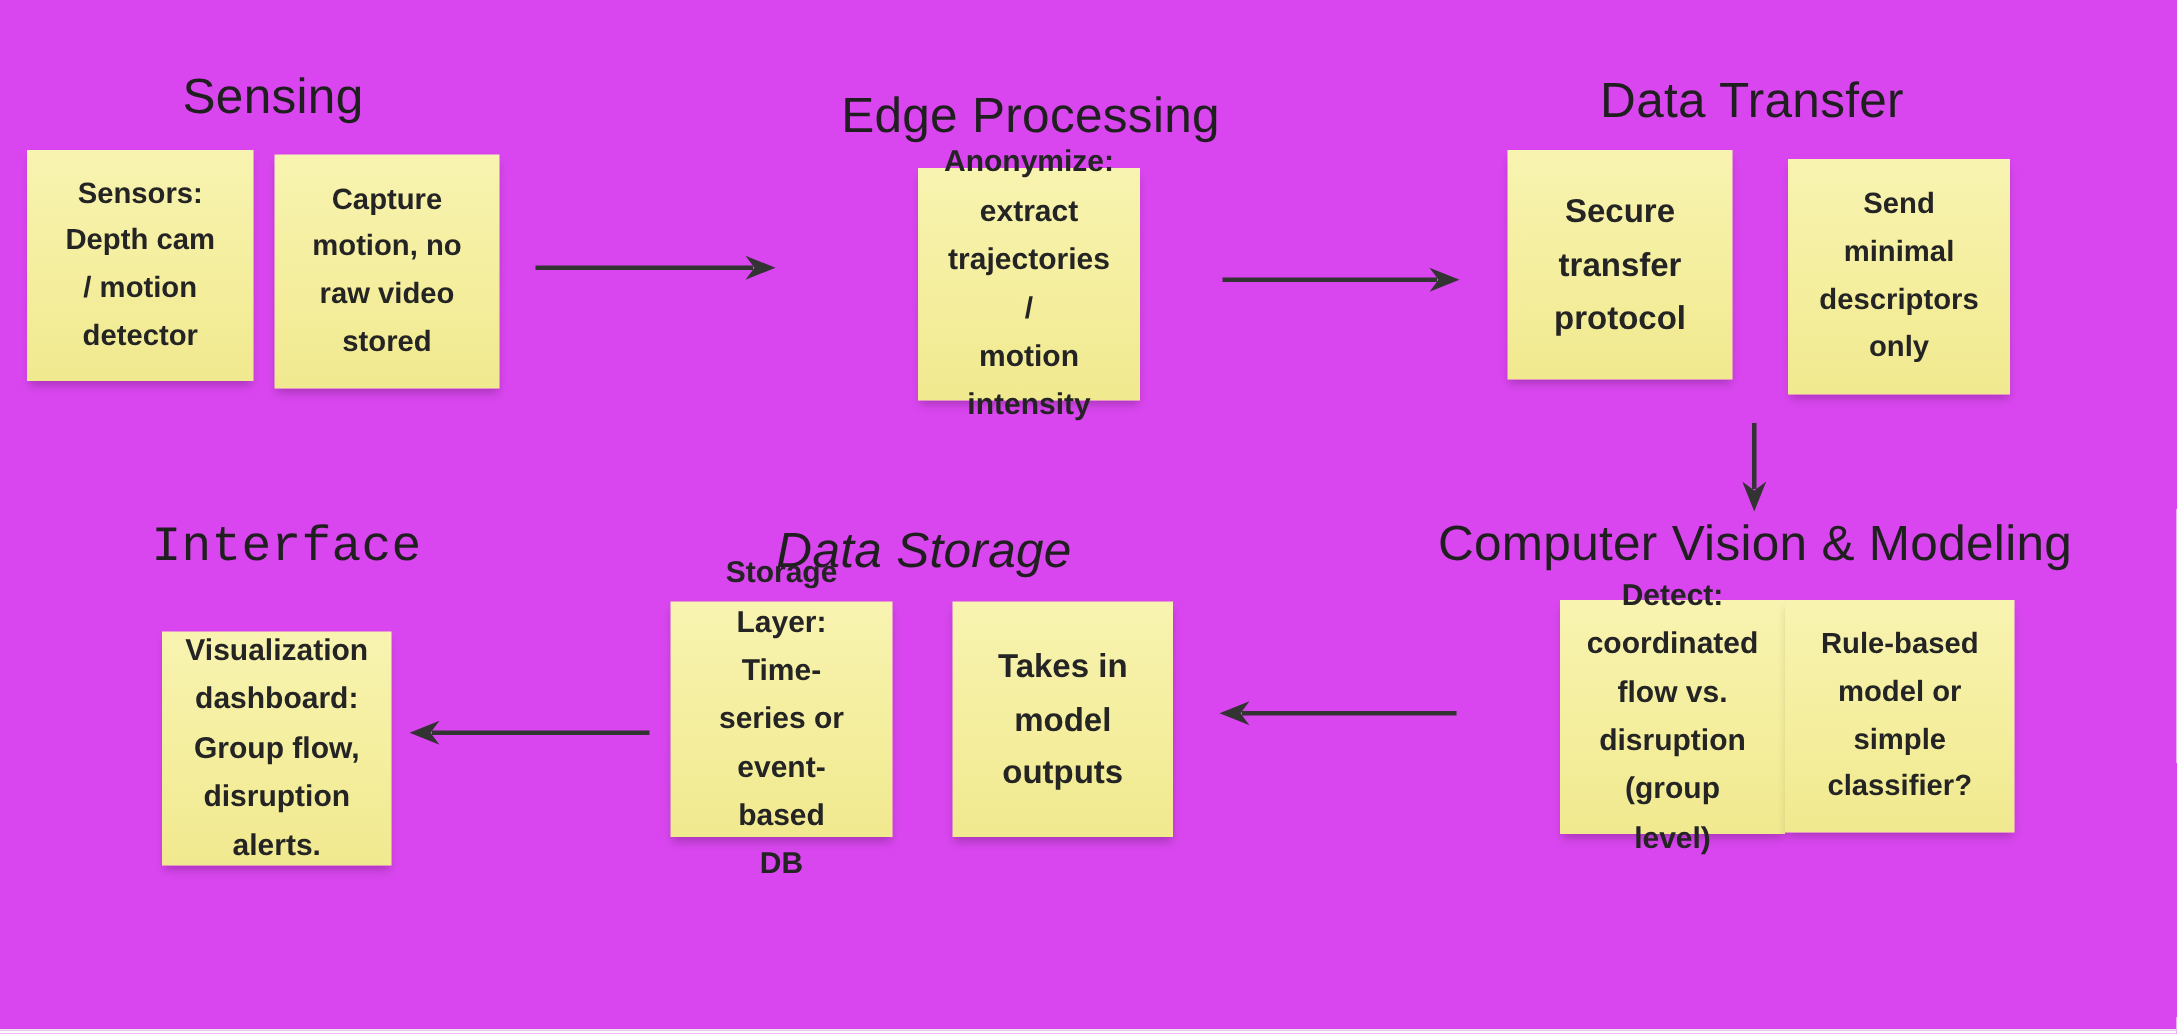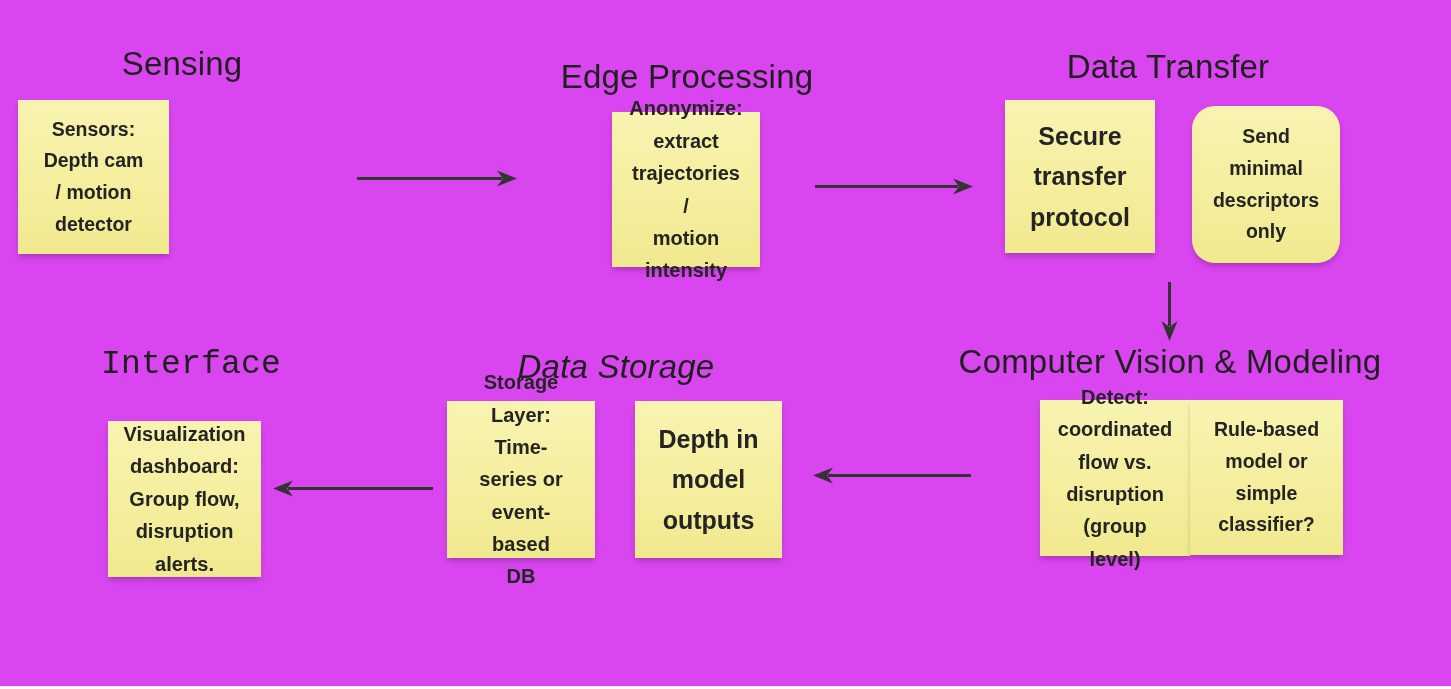--- a/index.html
+++ b/index.html
@@ -36,21 +36,21 @@
     color: #242424;
     line-height: 1.62;
     background: linear-gradient(180deg, #f8f3b0 0%, #f4ee9e 55%, #f1e98f 100%);
     box-shadow: 0 4px 6px -1px rgba(0,0,0,0.22);
     padding: 2px 22px;
     box-sizing: border-box;
     font-weight: bold;
   }
   .note.small  { font-size: 20px; }
   .note.medium { font-size: 19.5px; }
-  .note.large  { font-size: 25px; }
+  .note.large  { font-size: 22px; }
   .arrow {
     position: absolute;
     display: block;
   }
   .bottom-line {
     position: absolute;
     left: 0;
     top: 686px;
     width: 1451px;
     height: 1px;
@@ -74,50 +74,54 @@
   <h2 class="section-title" style="left:547px; top:59px;  width:280px;">Edge Processing</h2>
   <h2 class="section-title" style="left:1028px;top:49px;  width:280px;">Data Transfer</h2>
   <h2 class="section-title" style="left:910px; top:344px; width:520px;">Computer Vision &amp; Modeling</h2>
   <h2 class="section-title" style="left:456px; top:349px; width:320px;font-style:italic;">Data Storage</h2>
   <h2 class="section-title" style="left:71px;  top:347px; width:240px;font-family:Liberation Mono, monospace;">Interface</h2>
 
   <div class="note medium" style="left:18px;  top:100px; width:151px; height:154px;">Sensors:
 Depth cam
 / motion
 detector</div>
+  <div class="note medium" style="left:183px; top:103px; width:150px; height:156px;">Capture
+motion, no
+raw video
+stored</div>
 
   <div class="note small" style="left:612px; top:112px; width:148px; height:155px;">Anonymize:
 extract
 trajectories /
 motion
 intensity</div>
 
   <div class="note large" style="left:1005px;top:100px; width:150px; height:153px;">Secure
 transfer
 protocol</div>
-  <div class="note medium" style="left:1192px;top:106px; width:148px; height:157px;border-radius:23px;">Send
+  <div class="note medium" style="left:1192px;top:106px; width:148px; height:157px;">Send
 minimal
 descriptors
 only</div>
 
   <div class="note small" style="left:1040px;top:400px; width:150px; height:156px;">Detect:
 coordinated
 flow vs.
 disruption
 (group level)</div>
   <div class="note medium" style="left:1190px;top:400px; width:153px; height:155px;">Rule-based
 model or
 simple
 classifier?</div>
 
   <div class="note small" style="left:447px; top:401px; width:148px; height:157px;">Storage Layer:
 Time-series or
 event-based
 DB</div>
-  <div class="note large" style="left:635px; top:401px; width:147px; height:157px;">Depth in
+  <div class="note large" style="left:635px; top:401px; width:147px; height:157px;">Takes in
 model
 outputs</div>
 
   <div class="note small" style="left:108px; top:401px; width:153px; height:156px;margin-top:20px;">Visualization
 dashboard:
 Group flow,
 disruption
 alerts.</div>
 
   <svg class="arrow" style="left:356px; top:170px;" width="162" height="17" viewBox="0 0 162 17">

